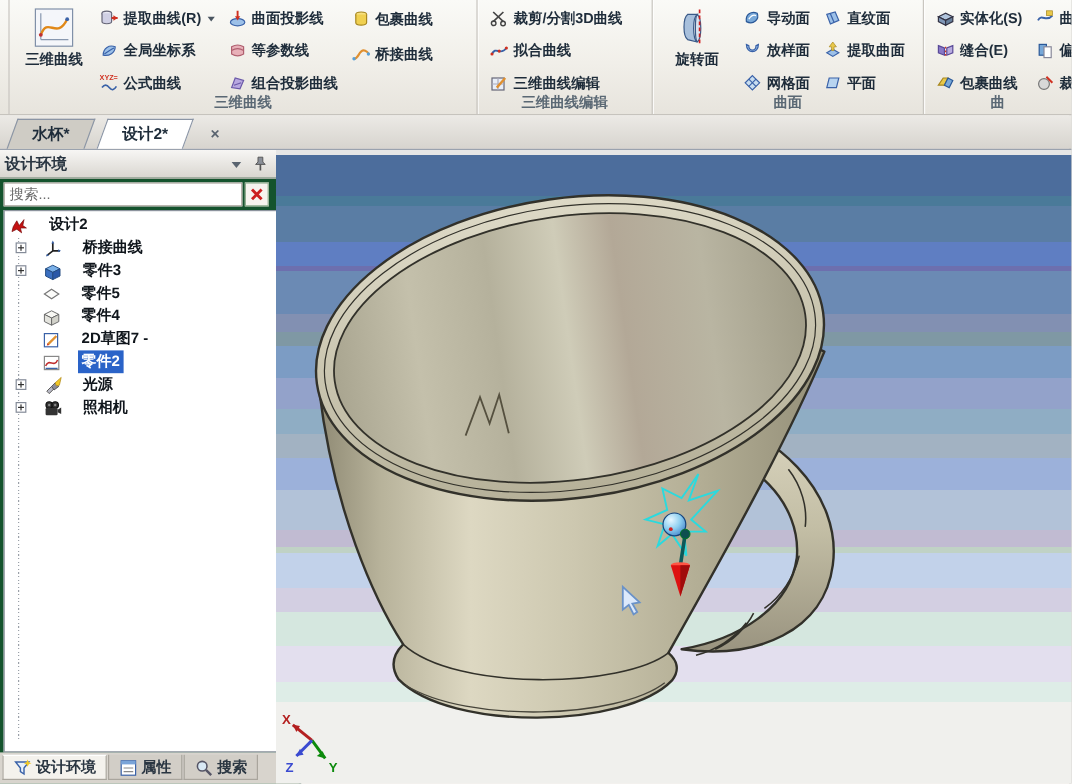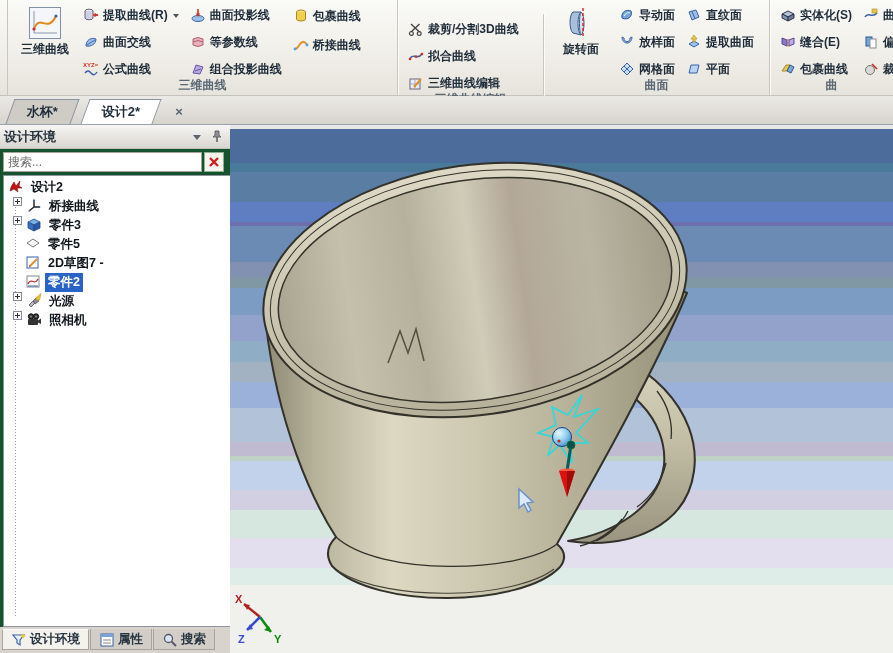--- a/index.html
+++ b/index.html
@@ -9,21 +9,21 @@
     border-right:2px solid #b8b6b2; }
 
   
   #ribbon { position:absolute; left:0; top:0; width:893px; height:96px;
     background:linear-gradient(180deg,#fafaf7 0,#f1efe9 55%,#e7e4dd 100%);
     border-bottom:1px solid #c6c3bd; display:flex; }
   .rgroup { position:relative; height:95px; padding:3px 2px 17px 6px;
     display:flex; gap:3px; border-right:1px solid #c9c6c0;
     box-shadow:1px 0 0 rgba(255,255,255,.8); }
   .rgroup:first-child { border-left:1px solid #c9c6c0; margin-left:7px; }
-  .rgroup.g0 { width:391px; } .rgroup.g1 { width:146px;margin-top:14px; }
+  .rgroup.g0 { width:391px; } .rgroup.g1 { width:146px; }
   .rgroup.g2 { width:226px; } .rgroup.g3 { width:123px; border-right:none; overflow:hidden; }
   .glabel { position:absolute; bottom:1px; left:0; right:0; text-align:center;
     font-size:12px; font-weight:bold; color:#5a6874; white-space:nowrap; }
   .bigbtn { width:62px; display:flex; flex-direction:column; align-items:center;
     padding-top:3px; gap:1px; cursor:default; }
   .bigbtn .blabel { font-size:12px; font-weight:bold; color:#1e2c3a; white-space:nowrap; }
   .rcol { display:flex; flex-direction:column; gap:8px; padding-top:3px; }
   .ritem { display:flex; align-items:center; gap:3px; height:21px; padding:0 3px;
     white-space:nowrap; cursor:default; border:1px solid transparent; border-radius:2px; }
   .ritem .lbl { font-size:12px; font-weight:bold; color:#1e2c3a; }
@@ -61,21 +61,21 @@
     font-family:"Liberation Sans","DejaVu Sans",sans-serif; }
   #search-input::placeholder { color:#6b6b6b; opacity:1; }
   #search-clear { width:20px; height:20px; border:1px solid #8fae8f; background:#f6f4ef;
     display:flex; align-items:center; justify-content:center; cursor:default; }
   #search-filter { width:20px; height:20px; display:flex; align-items:center;
     justify-content:center; cursor:default; }
   #tree { flex:1; margin:0 3px; background:#ffffff; border:1px solid #8d949e;
     overflow:hidden; padding:2px 0 0 2px; position:relative; }
   #tree .guide { position:absolute; left:11px; top:22px; bottom:8px; width:1px;
     background-image:repeating-linear-gradient(180deg,#9aa0a8 0,#9aa0a8 1px,transparent 1px,transparent 3px); }
-  .trow { display:flex; height:19px; gap:4px; cursor:default;
+  .trow { display:flex; align-items:center; height:19px; gap:14px; cursor:default;
     position:relative; }
   .trow .exp { width:9px; height:9px; border:1px solid #848b98; background:#fff;
     position:relative; margin-left:1px; flex:0 0 9px; }
   .trow .exp::before { content:""; position:absolute; left:1px; right:1px; top:3px;
     height:1px; background:#333; }
   .trow .exp::after { content:""; position:absolute; top:1px; bottom:1px; left:3px;
     width:1px; background:#333; }
   .trow .noexp { width:9px; flex:0 0 9px; }
   .trow.root { padding-left:2px; }
   .trow.child { padding-left:6px; }
@@ -151,21 +151,21 @@
             <span class="lbl">提取曲线(R)</span>
             <span class="drop"></span>
           </div>
           <div class="ritem">
             <span class="ic">
               <svg width="16" height="16" viewBox="0 0 16 16">
                 <path d="M3 12 C3 6 8 3 13 5 C13 10 8 13 3 12 Z" fill="#9cc0e8" stroke="#3a62a8"></path>
                 <path d="M4 11 C7 9 10 7 12 6" stroke="#3a62a8" fill="none"></path>
               </svg>
             </span>
-            <span class="lbl">曲面交线</span>
+            <span class="lbl">全局坐标系</span>
           </div>
           <div class="ritem">
             <span class="ic">
               <svg width="16" height="16" viewBox="0 0 16 16">
                 <text x="0" y="6" font-size="6" font-weight="bold" fill="#d03020">XYZ=</text>
                 <path d="M2 12 Q5 8 8 12 T14 11" fill="none" stroke="#3a62a8" stroke-width="1.4"></path>
               </svg>
             </span>
             <span class="lbl">公式曲线</span>
           </div>
@@ -470,20 +470,29 @@
         <div class="trow child">
           <span class="noexp"></span>
           <span class="ticon"><svg width="16" height="16" viewBox="0 0 16 16">
               <polygon points="8,4 14,8 8,12 2,8" fill="#fcfcfa" stroke="#777"></polygon>
             </svg></span>
           <span class="tlabel">零件5</span>
         </div>
         <div class="trow child">
           <span class="noexp"></span>
           <span class="ticon"><svg width="16" height="16" viewBox="0 0 16 16">
+              <polygon points="2,6 8,3 14,6 8,9" fill="#f8f8f4" stroke="#666" stroke-width="0.8"></polygon>
+              <polygon points="2,6 8,9 8,15 2,12" fill="#e4e4de" stroke="#666" stroke-width="0.8"></polygon>
+              <polygon points="14,6 8,9 8,15 14,12" fill="#d2d2ca" stroke="#666" stroke-width="0.8"></polygon>
+            </svg></span>
+          <span class="tlabel">零件4</span>
+        </div>
+        <div class="trow child">
+          <span class="noexp"></span>
+          <span class="ticon"><svg width="16" height="16" viewBox="0 0 16 16">
               <rect x="2" y="3" width="11" height="11" fill="#fff" stroke="#3a62a8"></rect>
               <line x1="5" y1="12" x2="12" y2="5" stroke="#e09030" stroke-width="2"></line>
               <polygon points="4,13 6,12.4 4.6,11" fill="#d03020"></polygon>
             </svg></span>
           <span class="tlabel">2D草图7 -</span>
         </div>
         <div class="trow child selected">
           <span class="noexp"></span>
           <span class="ticon"><svg width="16" height="16" viewBox="0 0 16 16">
               <rect x="2" y="3" width="12" height="11" fill="#fff" stroke="#888"></rect>

